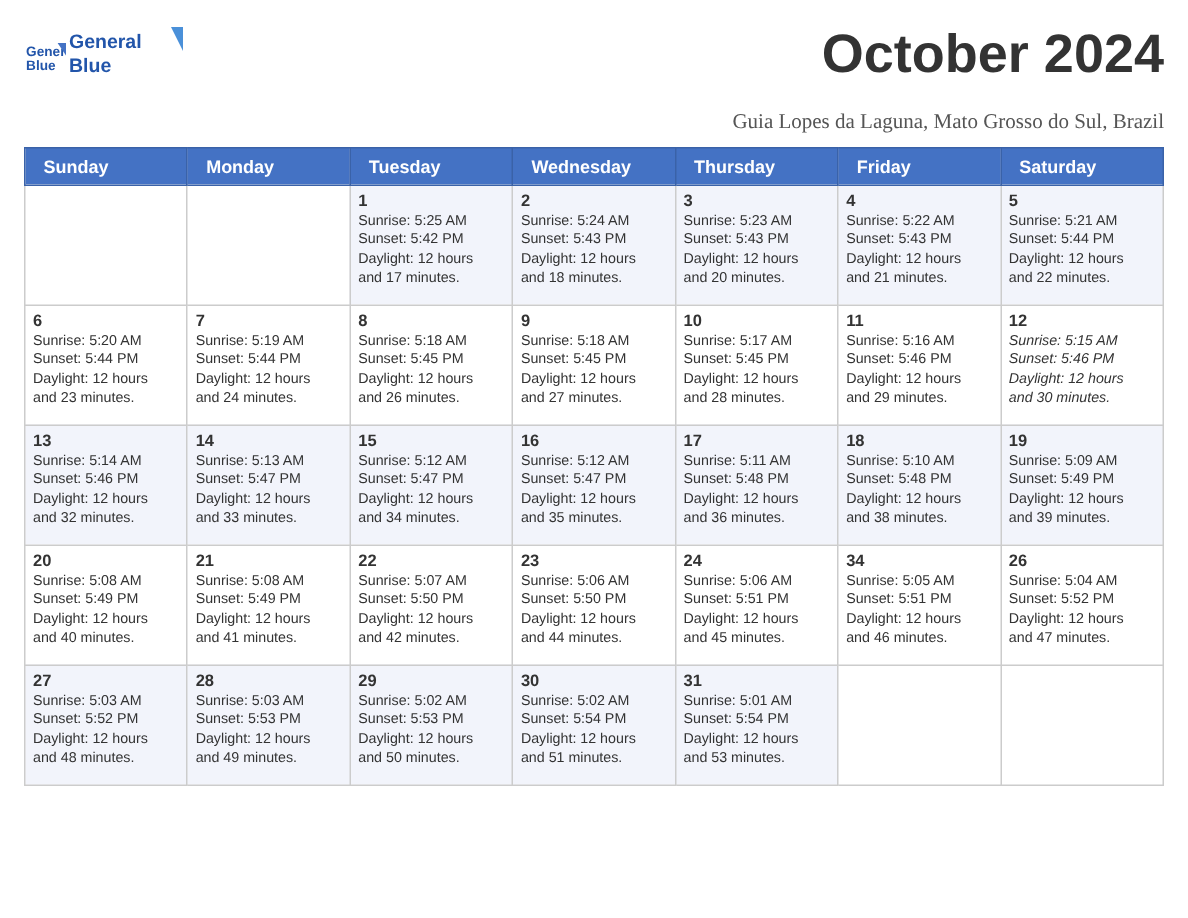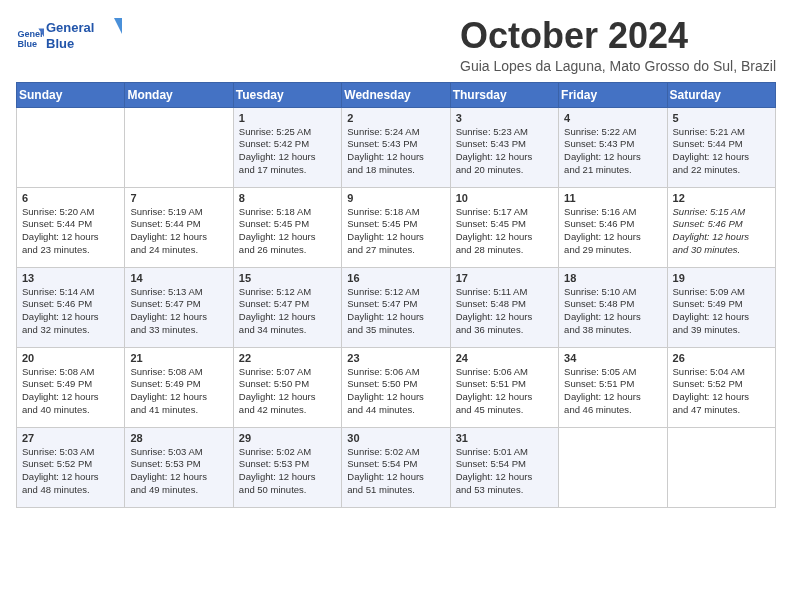--- a/index.html
+++ b/index.html
@@ -25,43 +25,45 @@
       font-size: 18px;
       font-weight: bold;
       color: #333;
       line-height: 1.1;
     }
     .logo-icon {
       width: 28px;
       height: 28px;
     }
     .title-block {
+      text-align: right;
     }
     .month-title {
       font-size: 36px;
       font-weight: bold;
       color: #333;
       line-height: 1.1;
     }
     .subtitle {
       font-size: 14px;
       color: #555;
-      margin-top: 2px;
+      margin-top: 18px;
+      font-family: Liberation Serif, serif;
     }
     table {
       width: 100%;
       border-collapse: collapse;
       table-layout: fixed;
     }
     thead th {
       background: #4472c4;
       color: #fff;
       font-size: 12px;
       font-weight: bold;
-      padding: 5px 2px;
+      padding: 5px 12px;
       text-align: left;
       border: 1px solid #3a62a8;
     }
     tbody td {
       border: 1px solid #ccc;
       vertical-align: top;
       padding: 4px 5px;
       font-size: 10px;
       color: #333;
       height: 80px;

